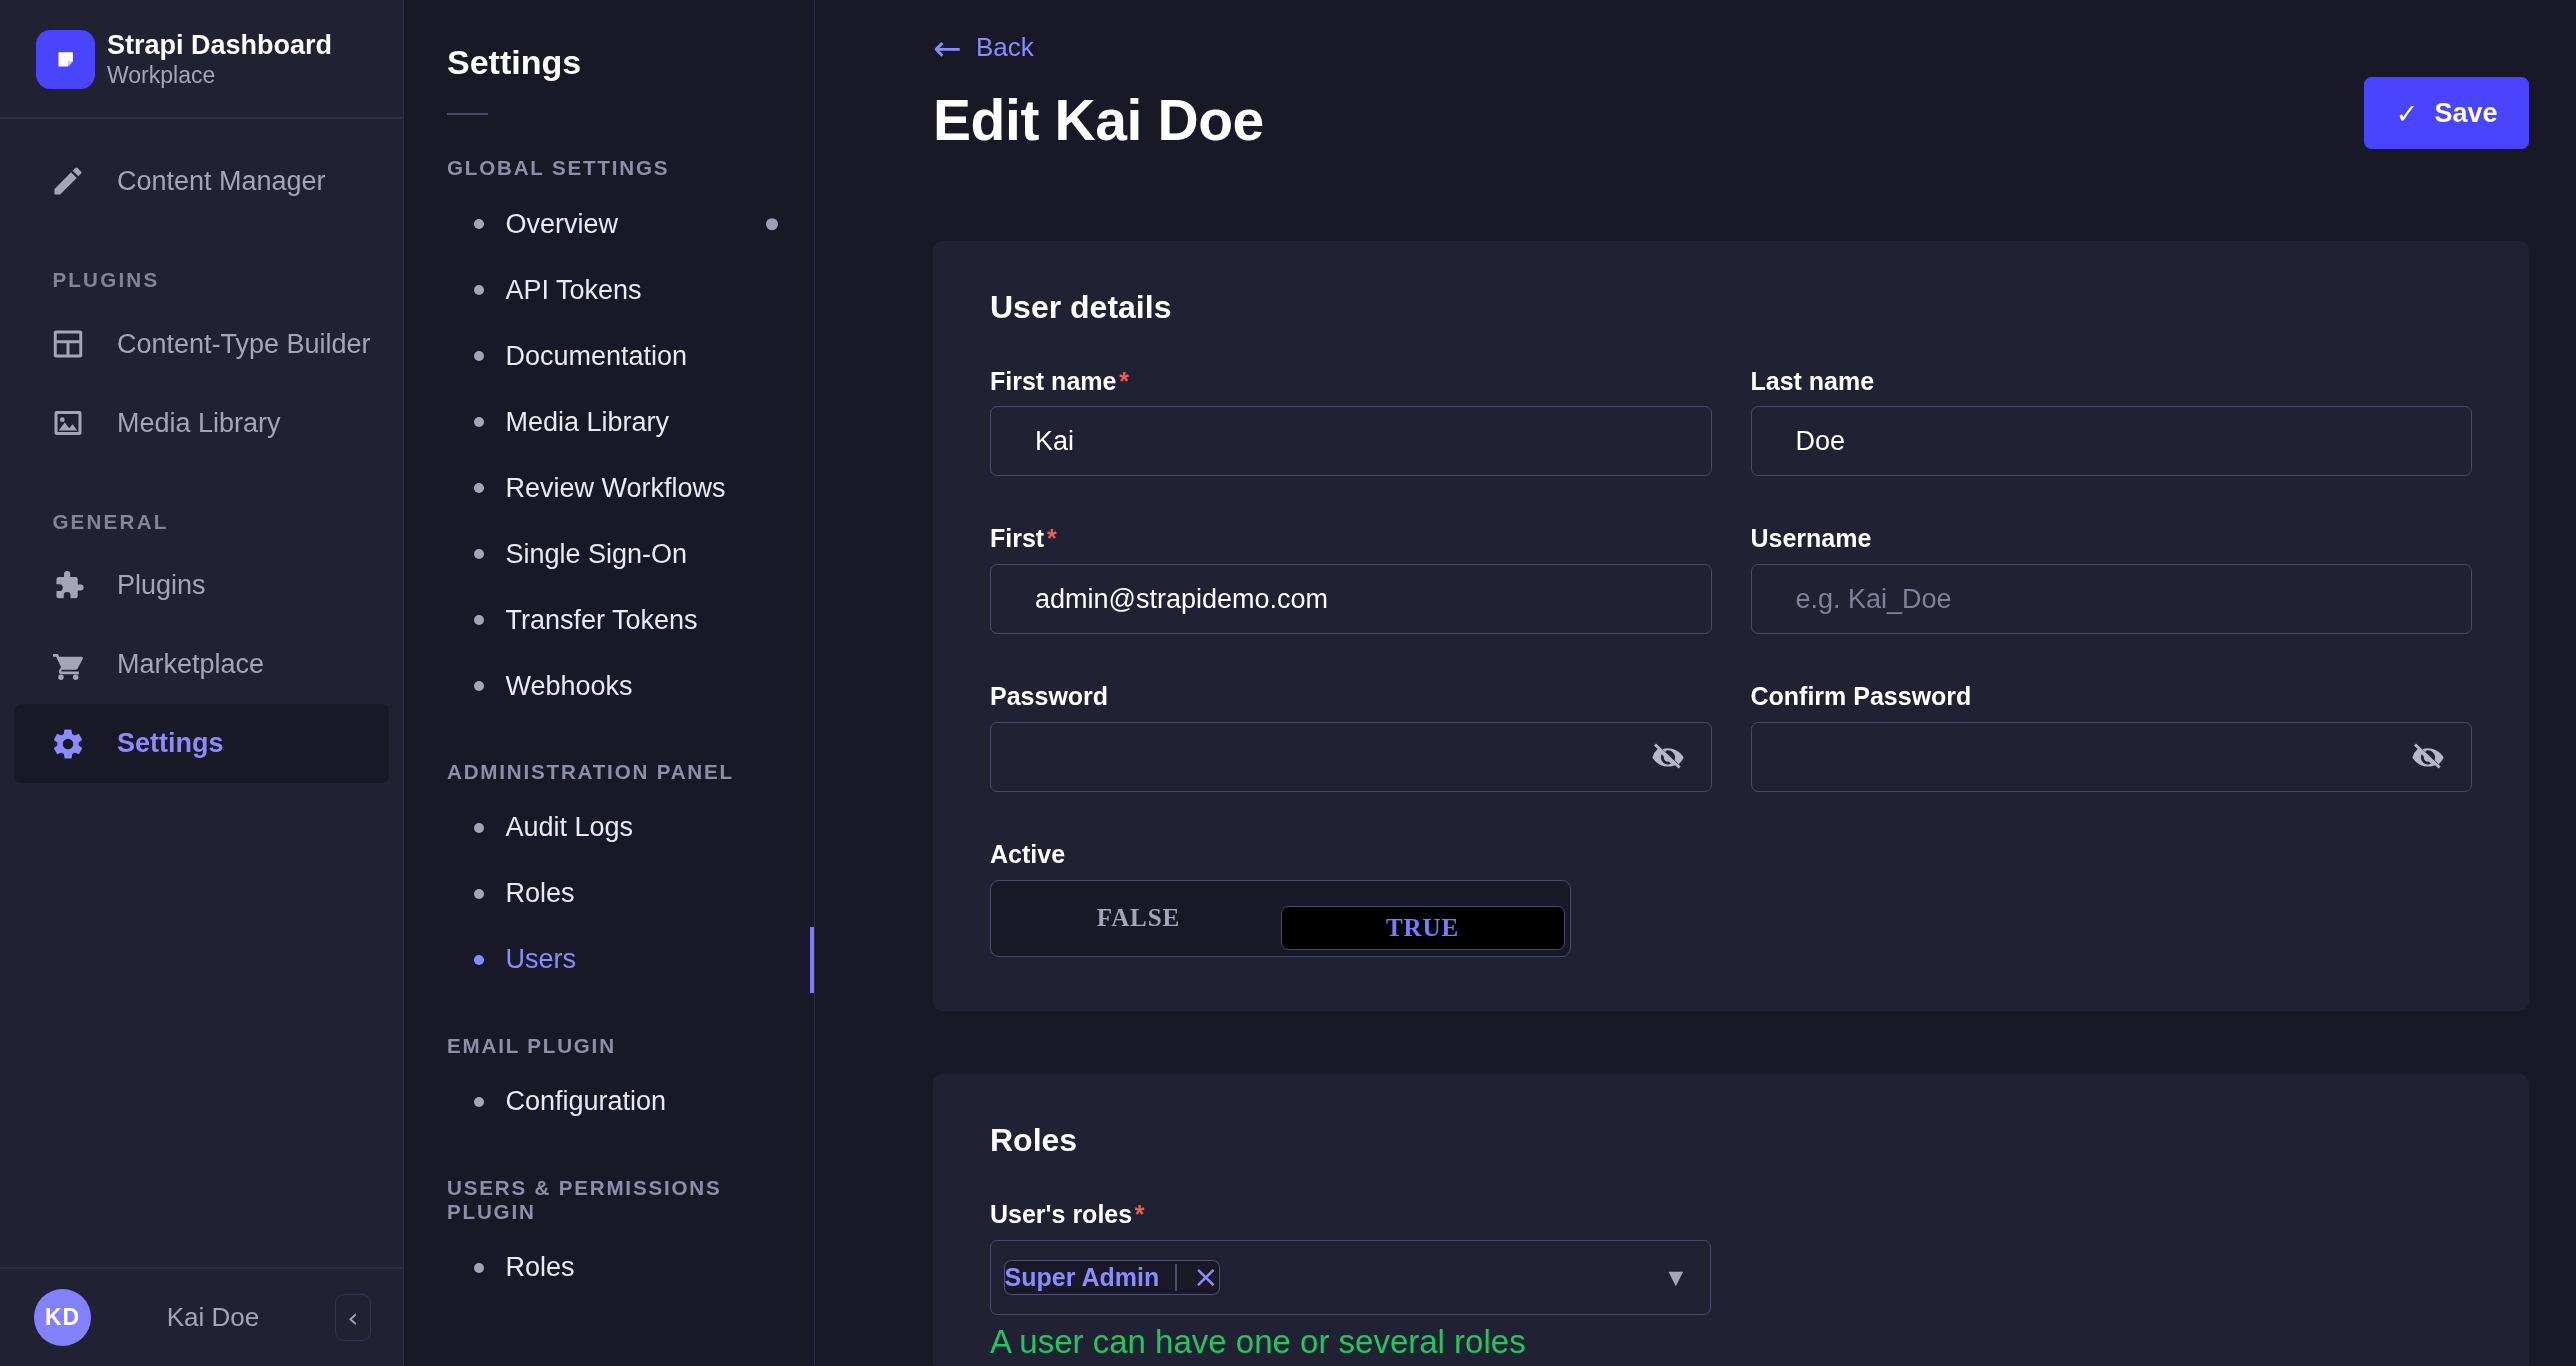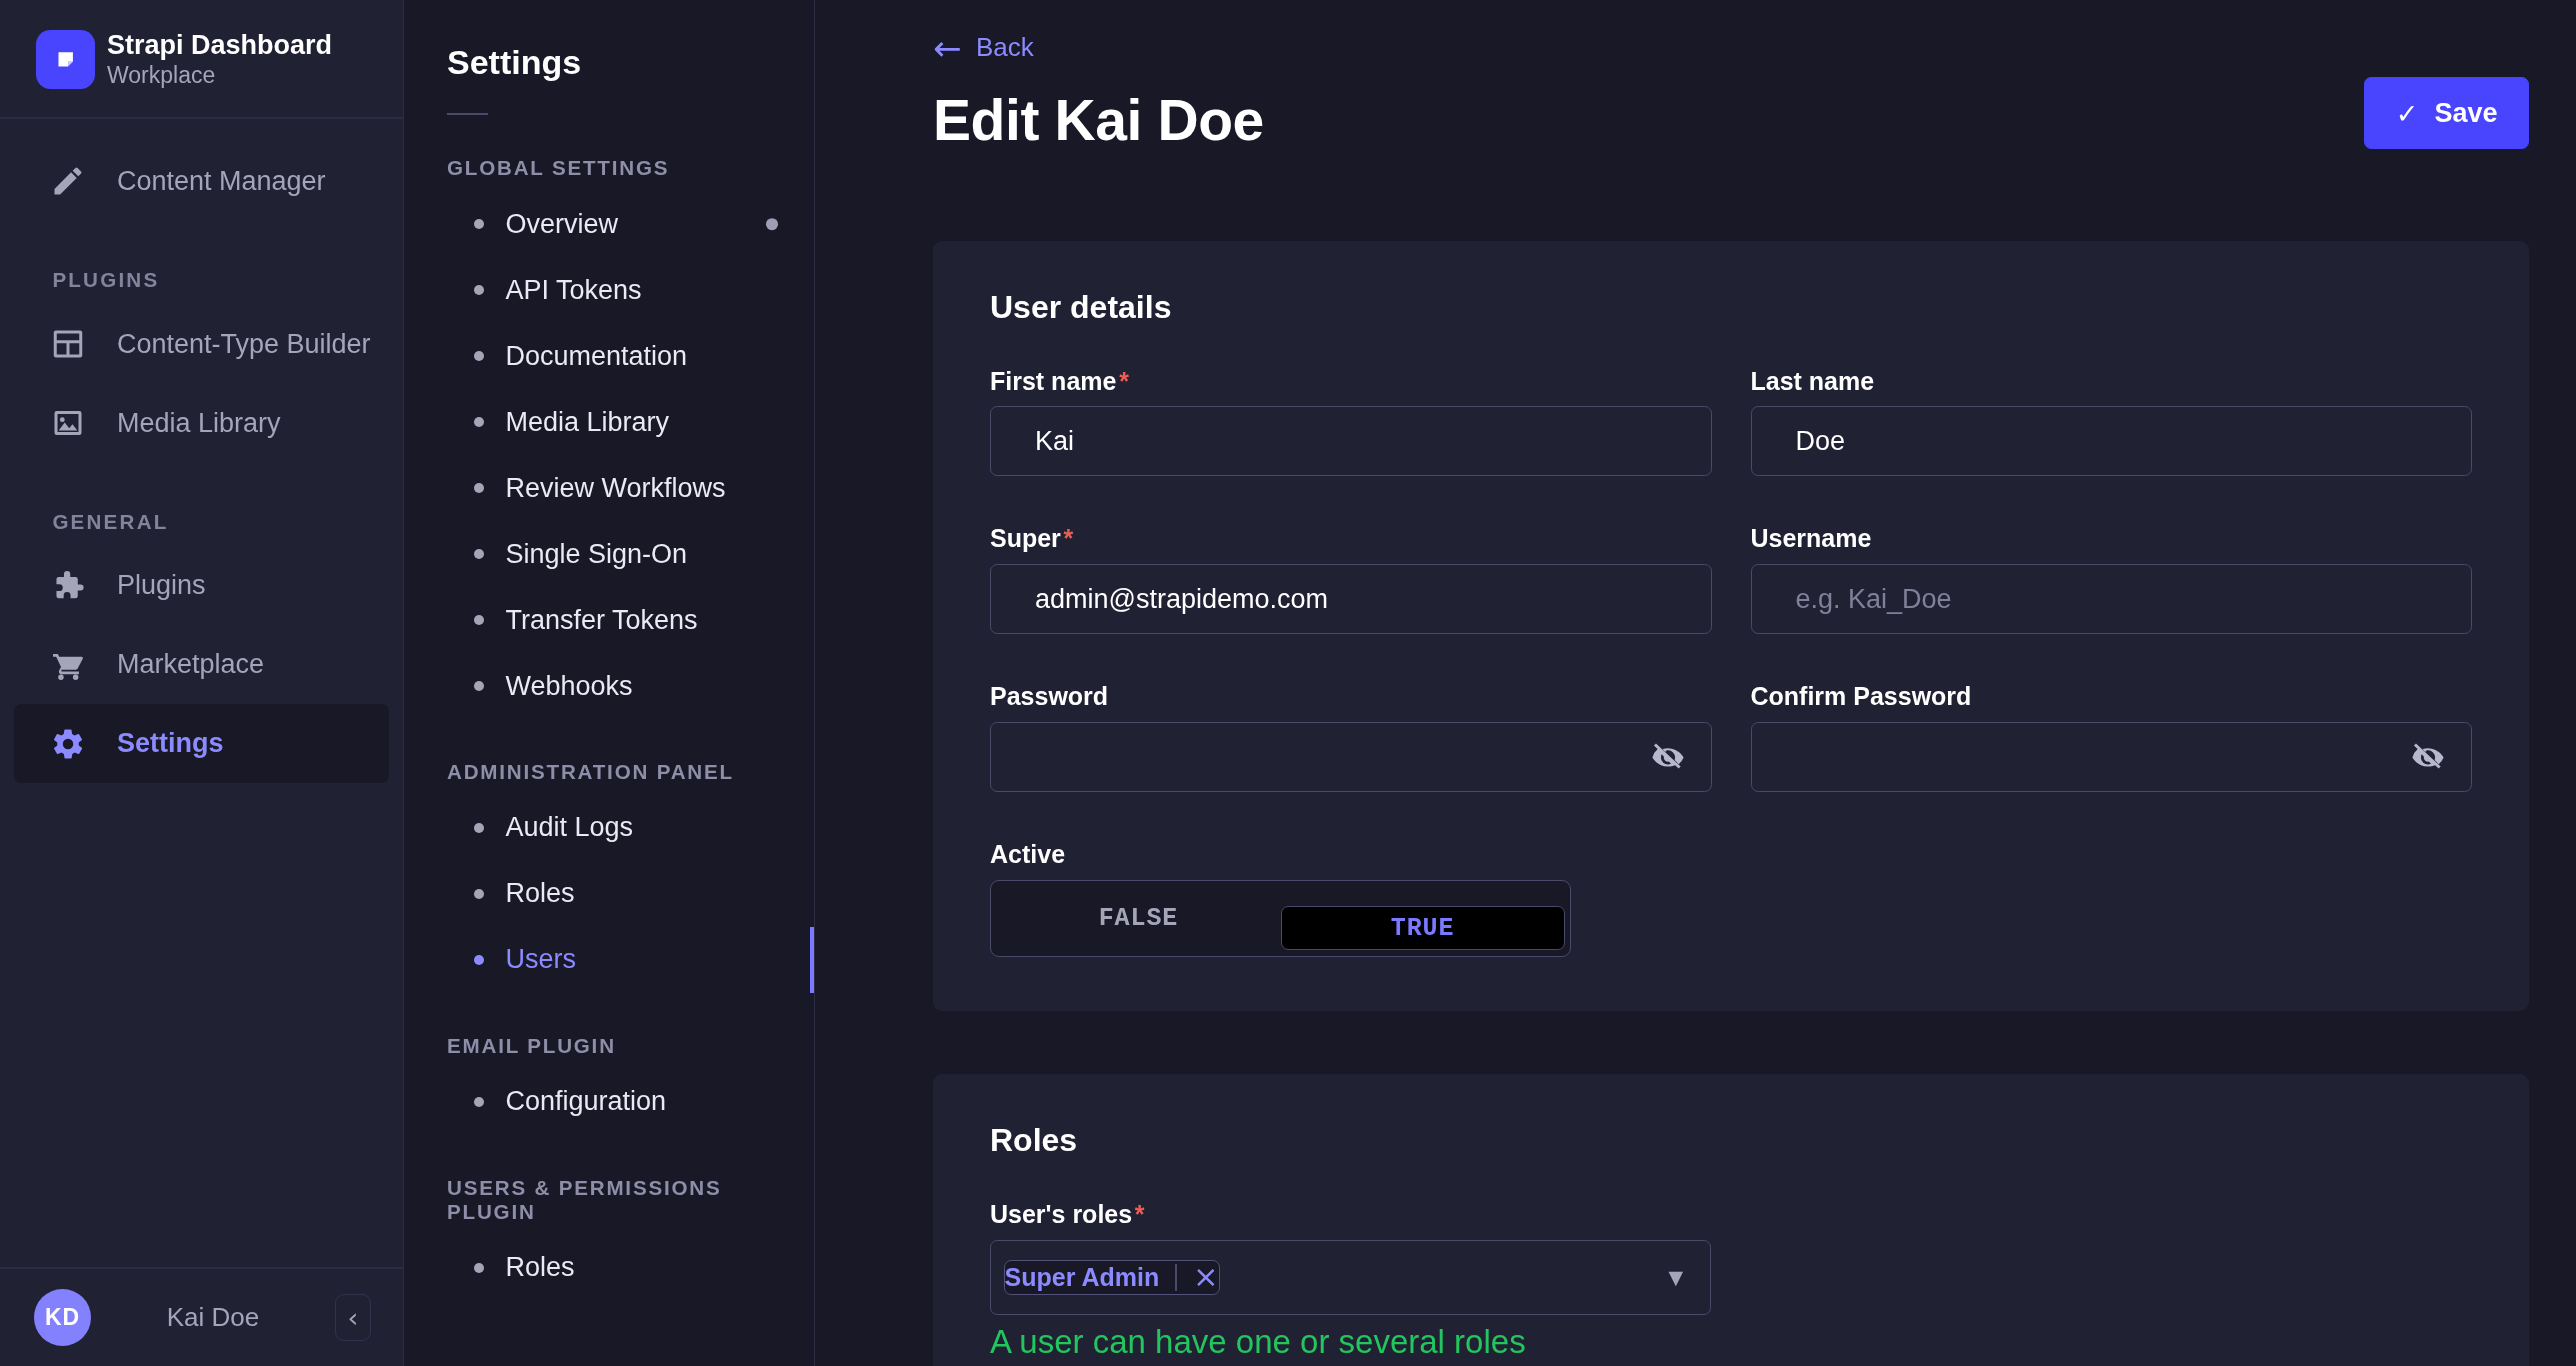--- a/index.html
+++ b/index.html
@@ -140,21 +140,21 @@
 
   .toggle {
     width:581px; height:77px;
     background:#181826; border:1.8px solid #4a4a6a; border-radius:9px;
     display:flex; padding:5.4px; gap:0;
   }
   .toggle-opt {
     flex:1; display:flex; align-items:center; justify-content:center;
     background:transparent; border:1.8px solid transparent; border-radius:7.2px;
     font-size:25px; font-weight:700; letter-spacing:0.9px; cursor:pointer;
-    font-family:Liberation Mono, monospace;
+    font-family:Liberation Serif, serif;
   }
   .toggle-opt.off { color:#a5a5ba; }
   .toggle-opt.on { color:#7b79ff; background:#000000; border-color:#4a4a6a;margin-top:20px; }
 
   
   .roles-field { width:721px; }
   .select-box {
     position:relative; width:100%; height:75px;
     background:#212134; border:1.8px solid #4a4a6a; border-radius:7.2px;
     display:flex; align-items:center; padding:0 63px 0 12.6px; cursor:pointer;
@@ -351,21 +351,21 @@
           </div>
         </div>
         <div>
           <label class="field-label"><span>Last name</span></label>
           <div class="input-wrap">
             <input class="text-input" type="text" value="Doe" style="">
           </div>
         </div>
 
         <div>
-          <label class="field-label"><span>Super</span><span class="req">*</span></label>
+          <label class="field-label"><span>First</span><span class="req">*</span></label>
           <div class="input-wrap">
             <input class="text-input" type="text" value="admin@strapidemo.com" style="">
           </div>
         </div>
         <div>
           <label class="field-label"><span>Username</span></label>
           <div class="input-wrap">
             <input class="text-input" type="text" placeholder="e.g. Kai_Doe" style="">
           </div>
         </div>

